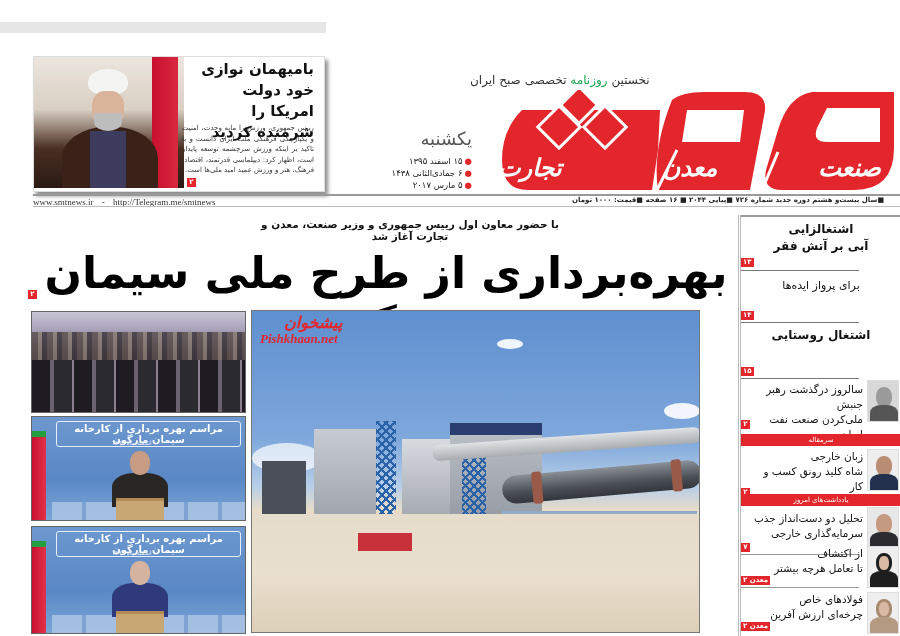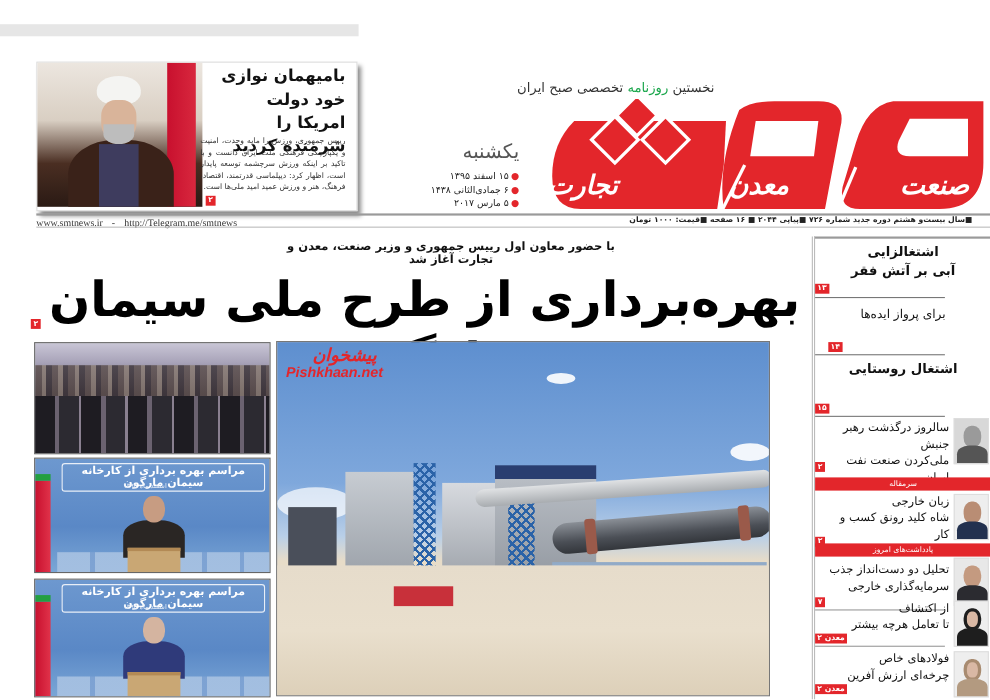--- a/index.html
+++ b/index.html
@@ -124,21 +124,21 @@
     .podium { position: absolute; left: 84px; bottom: 0; width: 48px; height: 22px; background: #c9a774; border-top: 3px solid #b38a55; }
     .barrels { position: absolute; left: 20px; right: 0; bottom: 0; height: 18px;
       background: repeating-linear-gradient(90deg,#a8c2e2 0 30px,#7fa3d3 30px 34px); opacity: .9; }
 
     
     .main-photo {
       left: 251px; top: 310px; width: 449px; height: 323px; overflow: hidden; border: 1px solid #777;
       background: linear-gradient(180deg,#5e8fcf 0%,#7fa8dc 40%,#b9cfe8 55%,#e7dcc8 62%,#eadfcc 100%);
     }
     .watermark-fa { position: absolute; left: 32px; top: 2px; color: #e3262b; font-size: 16px; font-weight: bold; font-style: italic; }
-    .watermark-en { position: absolute; left: 8px; top: 20px; color: #e3262b; font-size: 13px; font-weight: bold; font-style: italic; font-family: Liberation Sans, sans-serif; }
+    .watermark-en { position: absolute; left: 8px; top: 20px; color: #e3262b; font-size: 13px; font-weight: bold; font-style: italic; font-family: Liberation Serif, serif; }
     .cloud { position: absolute; background: #fff; border-radius: 50%; opacity: .9; }
     .kiln { position: absolute; left: 250px; top: 157px; width: 200px; height: 28px; border-radius: 14px;
       background: linear-gradient(180deg,#8a8f96,#4b4f56 60%,#33363b); transform: rotate(-5deg); }
     .kiln-ring { position: absolute; top: -2px; width: 10px; height: 32px; background: #9a5a4a; border-radius: 3px; }
     .duct { position: absolute; left: 180px; top: 125px; width: 270px; height: 16px; border-radius: 8px;
       background: linear-gradient(180deg,#e0e2e4,#a8acb0); transform: rotate(-4deg); }
     .tower-blue { position: absolute; width: 20px;
       background: repeating-linear-gradient(45deg,#2b63a8 0 2px,transparent 2px 6px),repeating-linear-gradient(-45deg,#2b63a8 0 2px,transparent 2px 6px); }
     .building { position: absolute; background: linear-gradient(180deg,#c7ccd2,#959ba3); }
     .ground { position: absolute; left: 0; right: 0; bottom: 0; height: 118px;
@@ -283,21 +283,21 @@
   <div class="rc-item" style="top:6px;">
     <div class="l1">اشتغالزایی</div>
     <div class="l2">آبی بر آتش فقر</div>
   </div>
   <span class="page-badge rc-badge" style="top:43px;">۱۳</span>
   <div class="rc-sep" style="top:55px;"></div>
 
   <div class="rc-item" style="top:62px;">
     <div class="l2 light">برای پرواز ایده‌ها</div>
   </div>
-  <span class="page-badge rc-badge" style="top:96px;margin-left:12px;">۱۴</span>
+  <span class="page-badge rc-badge" style="top:96px;">۱۴</span>
   <div class="rc-sep" style="top:107px;"></div>
 
   <div class="rc-item" style="top:112px;">
     <div class="l1">اشتغال روستایی</div>
   </div>
   <span class="page-badge rc-badge" style="top:152px;">۱۵</span>
   <div class="rc-sep" style="top:163px;"></div>
 
   <div class="col-item" style="top:161px;">
     <div class="txt">

